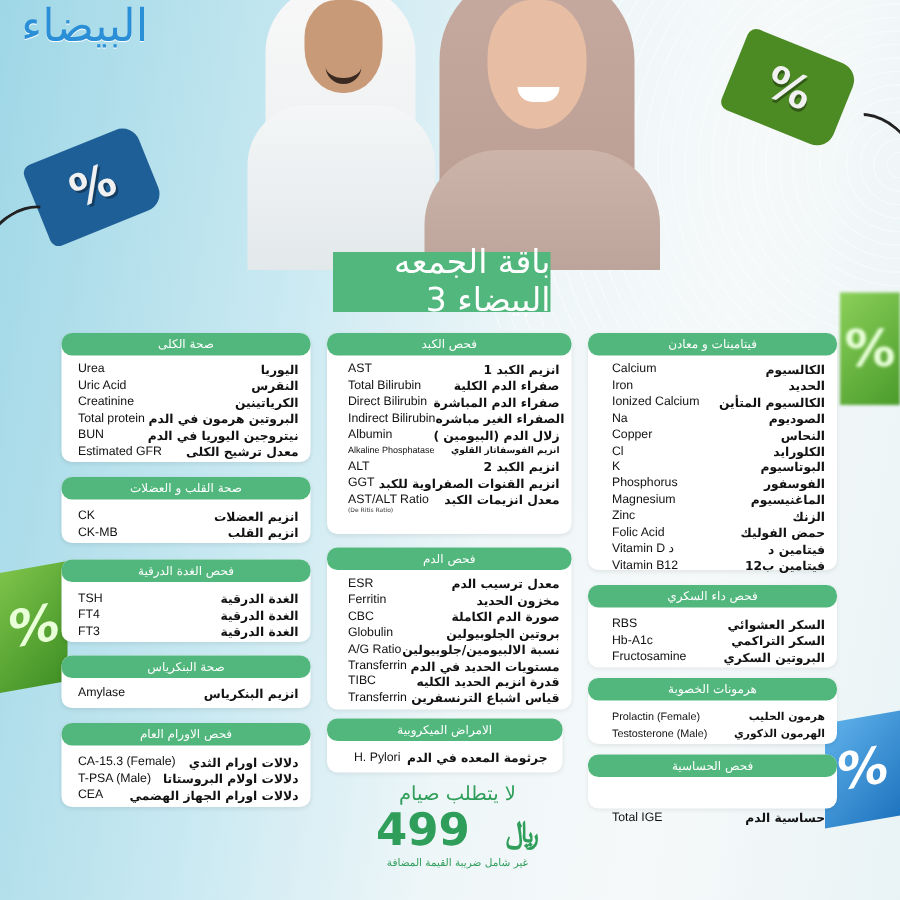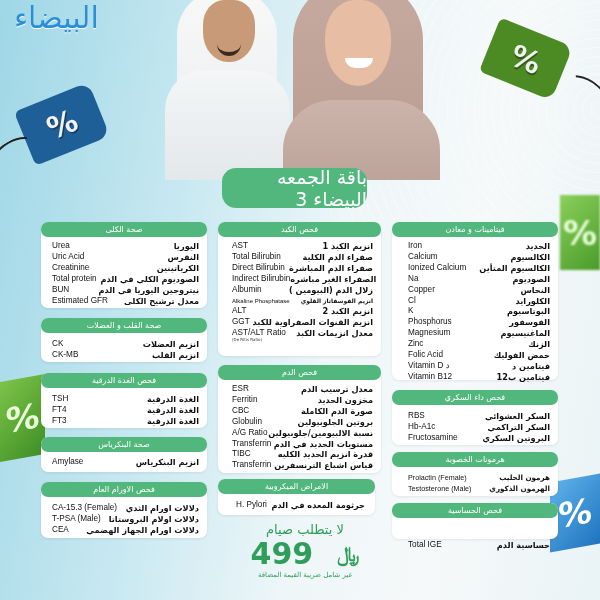--- a/index.html
+++ b/index.html
@@ -26,22 +26,22 @@
   .tag{position:absolute;border-radius:6px 12px 12px 6px;display:flex;align-items:center;justify-content:center;
     color:#f1f1f1;font-weight:bold;text-shadow:1px 2px 0 rgba(0,0,0,.35)}
   .tag-blue{left:22px;top:95px;width:80px;height:58px;background:#1f5f97;transform:rotate(-22deg);font-size:30px}
   .tag-green{left:487px;top:30px;width:78px;height:58px;background:#4c8a24;transform:rotate(22deg);font-size:30px}
   .string{position:absolute;border:2px solid #1c1c1c;border-radius:50%;border-color:#222 transparent transparent transparent}
   .cube{position:absolute;display:flex;align-items:center;justify-content:center;font-weight:bold;color:#e8ffd8}
   .cube-green-left{left:0;top:378px;width:45px;height:80px;background:linear-gradient(135deg,#7cc349,#3f8f25);transform:skewY(-10deg);font-size:34px}
   .cube-green-right{left:560px;top:195px;width:40px;height:75px;background:linear-gradient(135deg,#8bd05a,#4a9b2b);font-size:34px;filter:blur(1px)}
   .cube-blue-right{left:550px;top:478px;width:50px;height:70px;background:linear-gradient(135deg,#5fb2ea,#1f74bf);transform:skewY(-10deg);font-size:34px;color:#fff}
   
-  .title{position:absolute;left:222px;top:168px;width:145px;height:40px;background:#52b77d;border-radius:14px;
-    color:#fff;font-size:19px;display:flex;align-items:center;justify-content:center;direction:rtl}
+  .title{position:absolute;left:222px;top:168px;width:145px;height:40px;background:#52b77d;border-radius:0;
+    color:#fff;font-size:22px;display:flex;align-items:center;justify-content:center;direction:rtl}
   
   .card{position:absolute;background:#fff;border-radius:7px;box-shadow:0 1px 3px rgba(0,0,0,.08)}
   .card-head{height:15px;background:#52b77d;border-radius:7px;color:#fff;font-size:8px;display:flex;align-items:center;justify-content:center;direction:rtl}
   .rows{padding:4px 8px 4px 11px}
   .row{display:flex;justify-content:space-between;align-items:center;font-size:8.2px;line-height:10.9px;color:#111;white-space:nowrap}
   .row .en{font-family:"Liberation Sans",sans-serif}
   .row .ar{direction:rtl;font-weight:bold}
   .small-note{font-size:4px;color:#333;margin-top:-2px}
   .tiny .en{font-size:6px}
   .tiny .ar{font-size:6px}
@@ -94,21 +94,21 @@
     <div class="row">
         <span class="en">Uric Acid</span>
         <span class="ar">النقرس</span>
       </div>
     <div class="row">
         <span class="en">Creatinine</span>
         <span class="ar">الكرياتينين</span>
       </div>
     <div class="row">
         <span class="en">Total protein</span>
-        <span class="ar">الصوديوم الكلي في الدم</span>
+        <span class="ar">البروتين هرمون في الدم</span>
       </div>
     <div class="row">
         <span class="en">BUN</span>
         <span class="ar">نيتروجين اليوريا في الدم</span>
       </div>
     <div class="row">
         <span class="en">Estimated GFR</span>
         <span class="ar">معدل ترشيح الكلى</span>
       </div>
   </div>
@@ -271,26 +271,26 @@
     <span>499</span>
     <span class="currency">﷼</span>
   </div>
   <div class="vat">غير شامل ضريبة القيمة المضافة</div>
 </div>
 
 <div class="card" style="left:392px;top:222px;width:166px;height:158px">
   <div class="card-head">فيتامينات و معادن</div>
   <div class="rows" style="padding-left:16px">
     <div class="row">
+        <span class="en">Calcium</span>
+        <span class="ar">الكالسيوم</span>
+      </div>
+    <div class="row">
         <span class="en">Iron</span>
         <span class="ar">الحديد</span>
-      </div>
-    <div class="row">
-        <span class="en">Calcium</span>
-        <span class="ar">الكالسيوم</span>
       </div>
     <div class="row">
         <span class="en">Ionized Calcium</span>
         <span class="ar">الكالسيوم المتأين</span>
       </div>
     <div class="row">
         <span class="en">Na</span>
         <span class="ar">الصوديوم</span>
       </div>
     <div class="row">

